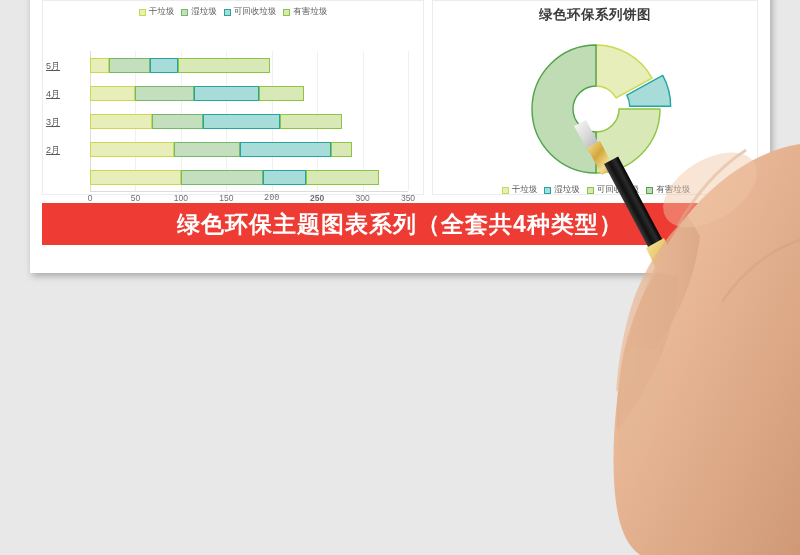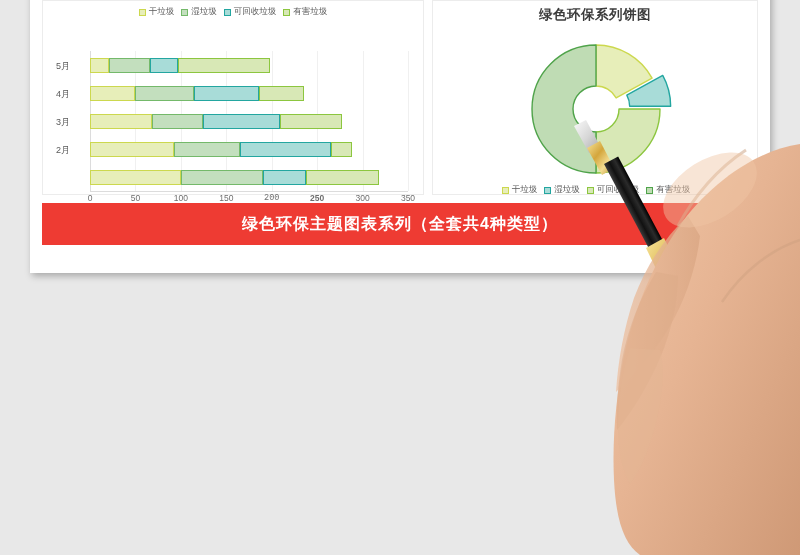--- a/index.html
+++ b/index.html
@@ -41,22 +41,22 @@
 
   
   #bar-plot{
     position:absolute;left:0;top:50px;width:382px;height:145px;
   }
   .bar-row{
     position:absolute;left:0;width:382px;height:28px;
     display:flex;align-items:center;
   }
   .cat-label{
-    position:absolute;left:3px;width:34px;text-align:center;
-    font-size:9px;color:#595959;
+    position:absolute;left:3px;width:34px;text-align:left;
+    font-size:9px;color:#595959;text-decoration:underline;
   }
   .bar-track{position:absolute;left:47px;top:7px;height:15px;}
   .seg{
     position:absolute;top:0;height:15px;box-sizing:border-box;
     border-width:1px;border-style:solid;
   }
   
   .gridline{
     position:absolute;top:0;width:1px;height:140px;background:#f0f0f0;
   }
@@ -78,21 +78,21 @@
   }
   #pie-legend-wrap{position:absolute;left:0;top:178px;width:326px;}
 
   
   #red-banner{
     position:absolute;left:12px;top:225px;width:716px;height:42px;
     background:#ee3b33;
     display:flex;align-items:center;justify-content:center;
   }
   #banner-text{
-    color:#ffffff;font-size:16px;font-weight:bold;letter-spacing:1px;
+    color:#ffffff;font-size:23px;font-weight:bold;letter-spacing:1px;
     white-space:nowrap;
     text-align:center;
   }
 
   
   #hand-layer{
     position:absolute;right:0;top:120px;width:240px;height:435px;
     pointer-events:none;
   }
 </style>

